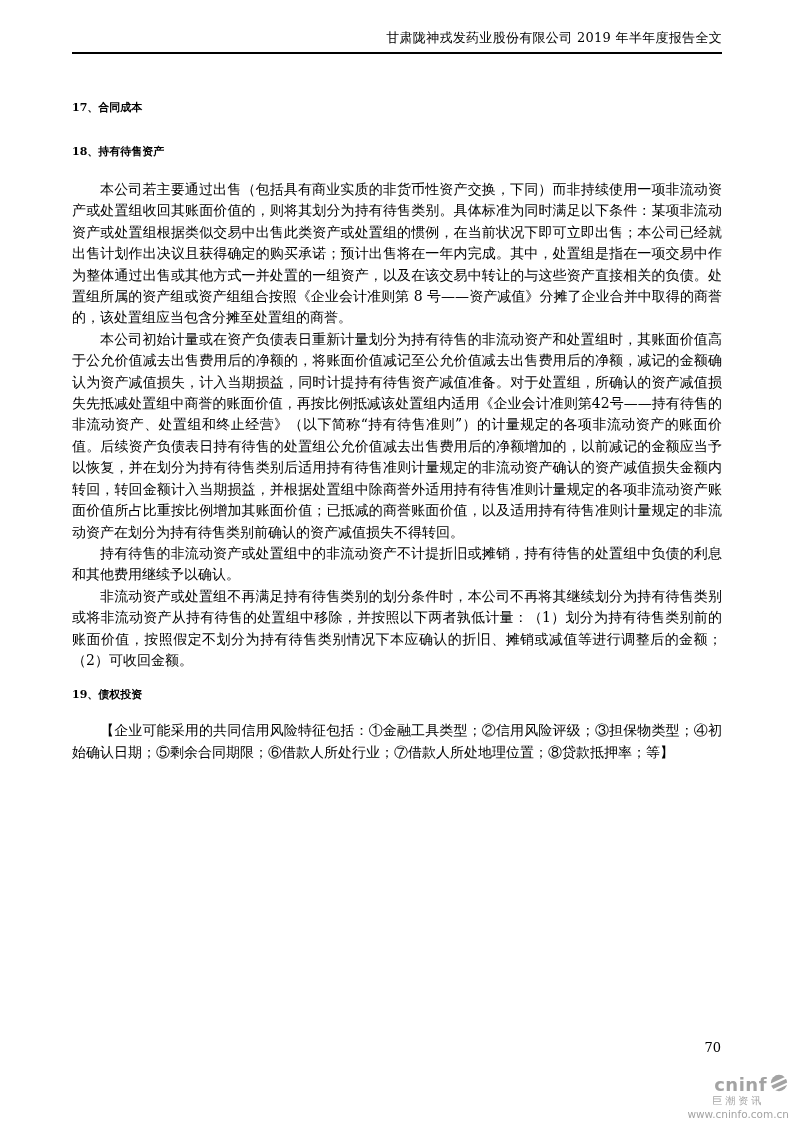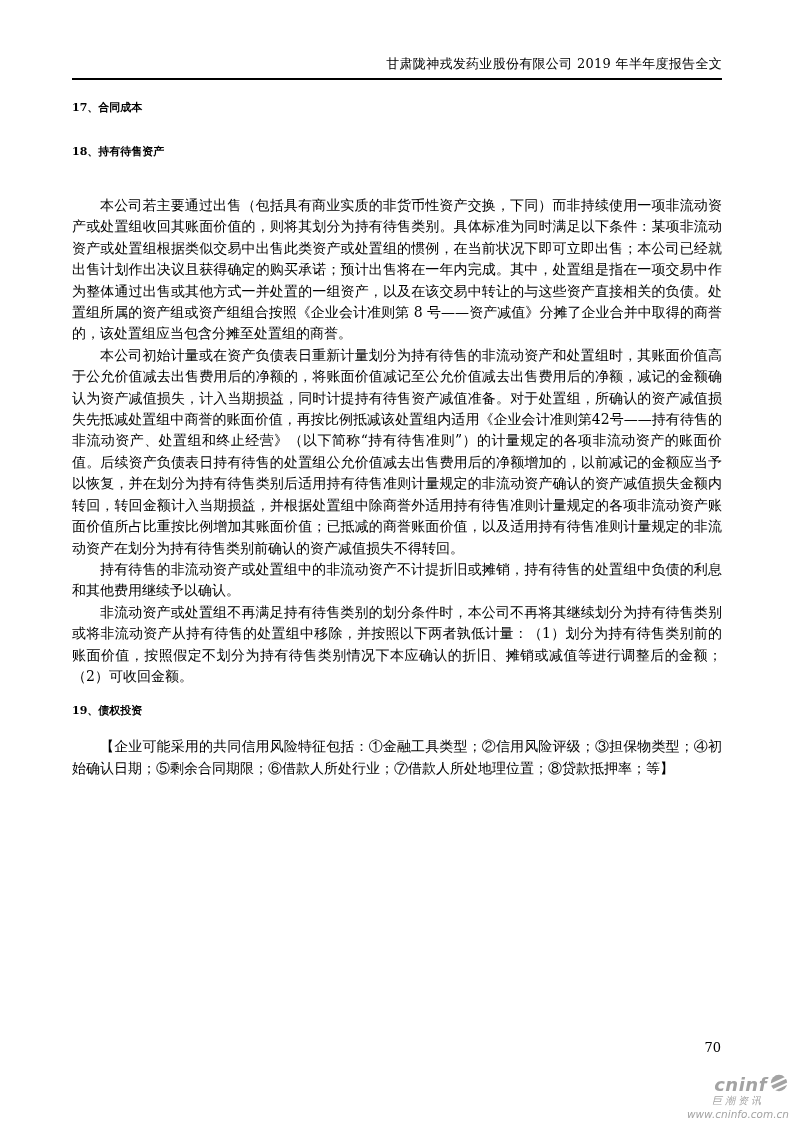--- a/index.html
+++ b/index.html
@@ -13,21 +13,21 @@
     font-family: "DejaVu Serif", "Liberation Serif", serif;
     overflow: hidden;
   }
   .header {
     position: absolute;
     top: 0;
     left: 72px;
     width: 650px;
   }
   .header-title {
-    padding-top: 55px;
+    padding-top: 29px;
     text-align: right;
     font-size: 13px;
     letter-spacing: 0.3px;
     padding-bottom: 5px;
     border-bottom: 2px solid #000;
   }
   .content {
     position: absolute;
     top: 78px;
     left: 72px;
@@ -42,21 +42,21 @@
   .h17 { margin-top: 20px; }
   .h18 { margin-top: 25px; }
   .h19 { margin-top: 14px; }
   .body-p {
     margin: 0;
     font-size: 14px;
     line-height: 21.4px;
     text-align: justify;
     text-indent: 2em;
   }
-  .first-p { margin-top: 34px; }
+  .first-p { margin-top: 18px; }
   .comb-table {
     width: 100%;
     border-collapse: collapse;
     margin-top: 2px;
     border: 2px solid #000;
     font-size: 14px;
   }
   .comb-table th, .comb-table td {
     border-top: 2px solid #000;
     border-bottom: 2px solid #000;
@@ -78,21 +78,20 @@
     font-size: 13px;
   }
   .cninfo-logo {
     position: absolute;
     top: 1074px;
     right: 4px;
     color: #a3a3a3;
     text-align: center;
     font-family: "DejaVu Sans", "Liberation Sans", sans-serif;
     line-height: 1.15;
-    font-style: italic;
   }
   .logo-row {
     display: flex;
     align-items: center;
     justify-content: flex-end;
     gap: 2px;
   }
   .logo-brand {
     font-size: 18px;
     font-weight: bold;

